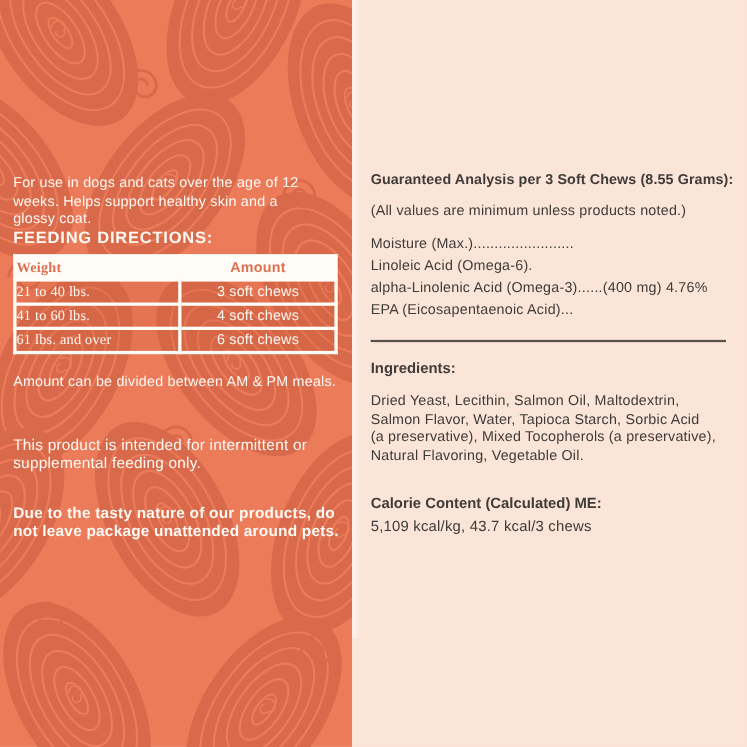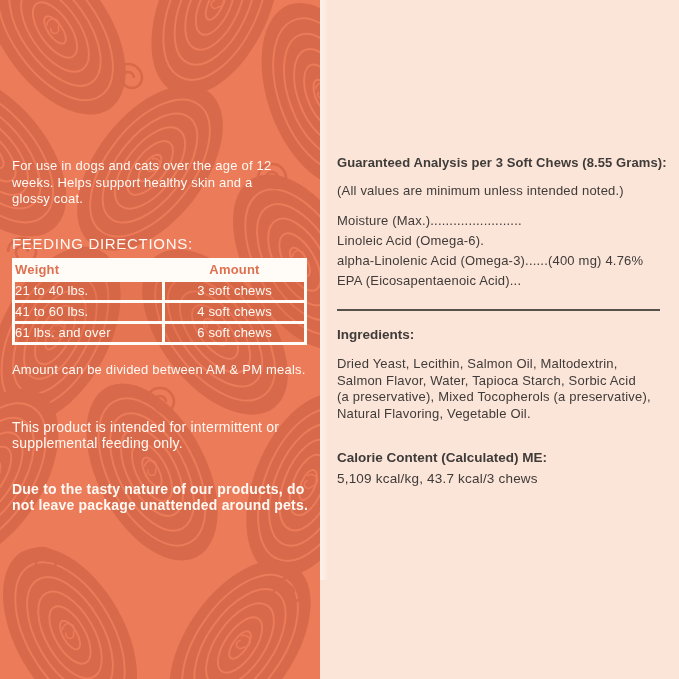--- a/index.html
+++ b/index.html
@@ -16,30 +16,30 @@
     background:#EC7B5A; overflow:hidden;
   }
   .pattern-svg { position:absolute; left:0; top:0; }
   .left-content {
     position:relative; z-index:2;
     padding:158px 0 0 12px;
     color:#FFF9F3;
   }
   .intro-line { font-size:13px; line-height:16.5px; letter-spacing:0.2px; }
   .feeding-title {
-    margin-top:27px; font-size:15px; font-weight:normal; letter-spacing:0.7px;
+    font-size:15px; font-weight:bold; letter-spacing:0.7px;
   }
   table.feeding { margin-top:6px; border-collapse:collapse; width:292px; table-layout:fixed; }
   table.feeding col.c1 { width:150px; }
   table.feeding col.c2 { width:142px; }
   table.feeding td { border:3px solid #FFFCF8; font-size:13px; letter-spacing:0.2px; }
   table.feeding tr.hdr td {
     background:#FFFCF8; color:#DE7050; font-weight:bold; padding:1px 0 2px 0;
   }
-  table.feeding td.wcell { text-align:left; padding-left:12px; }
+  table.feeding td.wcell { text-align:left; padding-left:12px;font-family:Liberation Serif, serif; }
   table.feeding td.acell { text-align:center; }
   table.feeding tr.datarow td {
     background:rgba(205,90,60,0.22); color:#FFF9F3; padding:1px 0 2px 0;
   }
   .table-note { margin-top:17px; font-size:13px; letter-spacing:0.2px; }
   .note-block-1 { margin-top:42px; }
   .note-block-2 { margin-top:29px;font-weight:bold; }
   .note-line { font-size:14px; line-height:16.5px; letter-spacing:0.2px; }
 
   
@@ -150,21 +150,21 @@
         <div class="note-line">not leave package unattended around pets.</div>
       </div>
     </div>
   </div>
 
   <div class="right-panel">
     <div class="fold-highlight"></div>
     <div class="right-content">
 
       <div class="ga-title">Guaranteed Analysis per 3 Soft Chews (8.55 Grams):</div>
-      <div class="ga-subtitle">(All values are minimum unless intended noted.)</div>
+      <div class="ga-subtitle">(All values are minimum unless products noted.)</div>
 
       <div class="ga-lines">
         <div class="ga-line">Moisture (Max.)........................</div>
         <div class="ga-line">Linoleic Acid (Omega-6).</div>
         <div class="ga-line">alpha-Linolenic Acid (Omega-3)......(400 mg) 4.76%</div>
         <div class="ga-line">EPA (Eicosapentaenoic Acid)...</div>
       </div>
 
       <div class="section-divider"></div>
 

